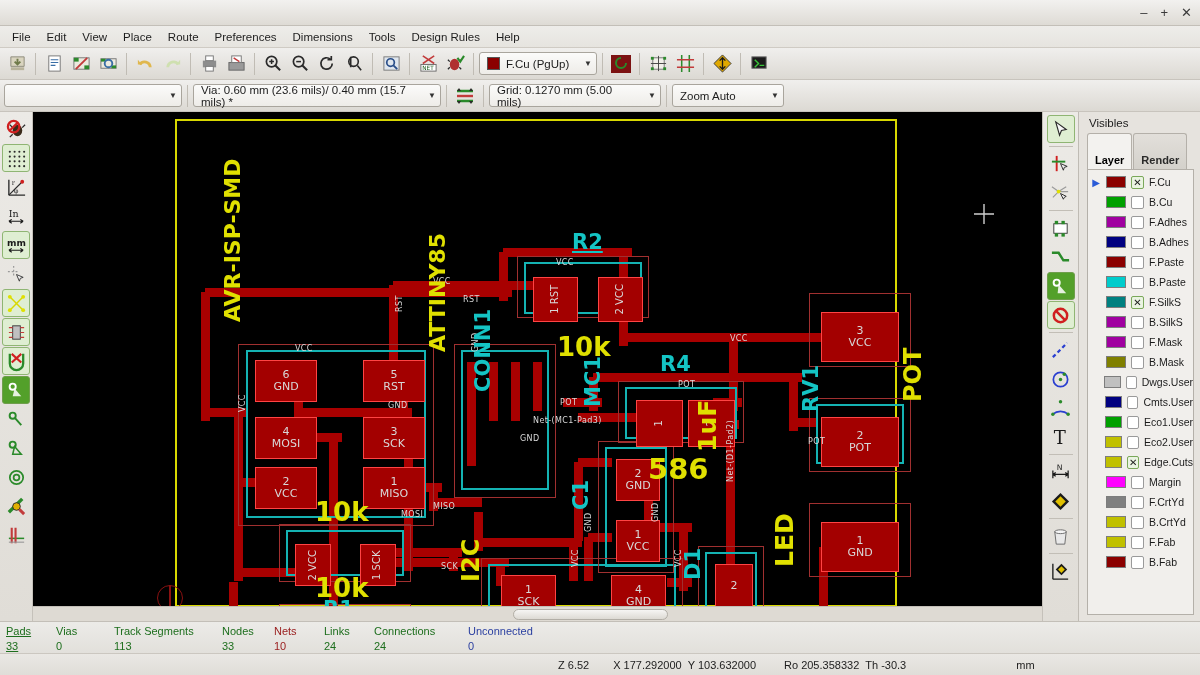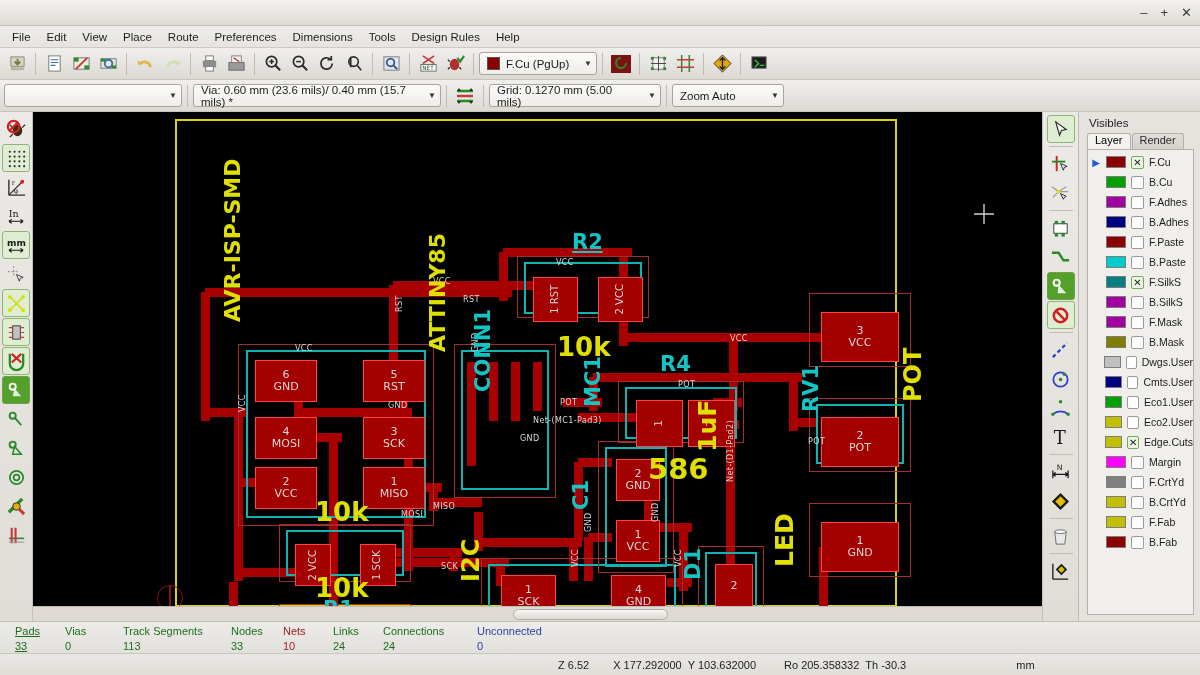--- a/index.html
+++ b/index.html
@@ -96,22 +96,22 @@
   .netlbl { position:absolute; color:#d9d9d9; font-size:8px; letter-spacing:.4px;
             font-family:"DejaVu Sans", sans-serif; white-space:nowrap; }
   .rot90 { transform: rotate(-90deg); transform-origin: left top; }
   .crosshair { position:absolute; color:#c9c9c9; font-size:20px; line-height:1; }
 
   
   .dock { width: 122px; flex: 0 0 122px; background: #e6e3de; border-left: 1px solid #bfbbb4;
           display: flex; flex-direction: column; }
   .dock-title { font-size: 11.5px; color: #1b1b1b; padding: 5px 8px 4px 10px; }
   .tabs { display: flex; padding-left: 8px; gap: 1px; }
-  .tab { font-size: 11px; padding: 0 7px 3px; border: 1px solid #b4b0a9; border-bottom: none;
-         border-radius: 3px 3px 0 0; background: linear-gradient(#e2dfda,#d4d1cb); color:#2a2a2a; cursor: default; }
+  .tab { font-size: 11px; padding: 20px 7px 3px; border: 1px solid #b4b0a9; border-bottom: none;
+         border-radius: 3px 3px 0 0; background: linear-gradient(#e2dfda,#d4d1cb); color:#2a2a2a; cursor: default; font-weight: bold; }
   .tab.active { background: #f3f2ef; color:#000; }
   .layerlist { flex: 1 1 auto; margin: 0 6px 6px 8px; background: #f1efec; border: 1px solid #b4b0a9;
                overflow: hidden; padding-top: 2px; }
   .lrow { display: flex; align-items: center; height: 20px; gap: 5px; padding-left: 3px; cursor: default; }
   .sel-arrow { width: 10px; text-align:center; color:#2a5bd7; font-size:10px; }
   .lcolor { width: 20px; height: 12px; border: 1px solid #7d7d7d; }
   .lcheck { width: 13px; height: 13px; border: 1px solid #9a9a9a; background: #fff; border-radius:2px;
             display:flex; align-items:center; justify-content:center; font-size:10px; color:#1d1d1d; }
   .lcheck.on { border-color:#7aa85a; background:#eaf4e2; }
   .lname { font-size: 10.5px; color: #1b1b1b; }
@@ -921,21 +921,21 @@
             <span class="sel-arrow"></span>
             <span class="lcolor" style="background:#8b0000"></span>
             <span class="lcheck"></span>
             <span class="lname">B.Fab</span>
           </div>
         </div>
     </div>
   </div>
 
   <div class="statusA" id="statusA">
-      <div class="stat" style="color: rgb(29, 110, 29); margin-left: 15px; width: 50px; text-decoration: underline;">
+      <div class="stat" style="color: rgb(29, 110, 29); margin-left: 6px; width: 50px; text-decoration: underline;">
         <span>Pads</span>
         <span>33</span>
       </div>
       <div class="stat" style="color: rgb(29, 110, 29); margin-left: 0px; width: 58px;">
         <span>Vias</span>
         <span>0</span>
       </div>
       <div class="stat" style="color: rgb(29, 110, 29); margin-left: 0px; width: 108px;">
         <span>Track Segments</span>
         <span>113</span>

